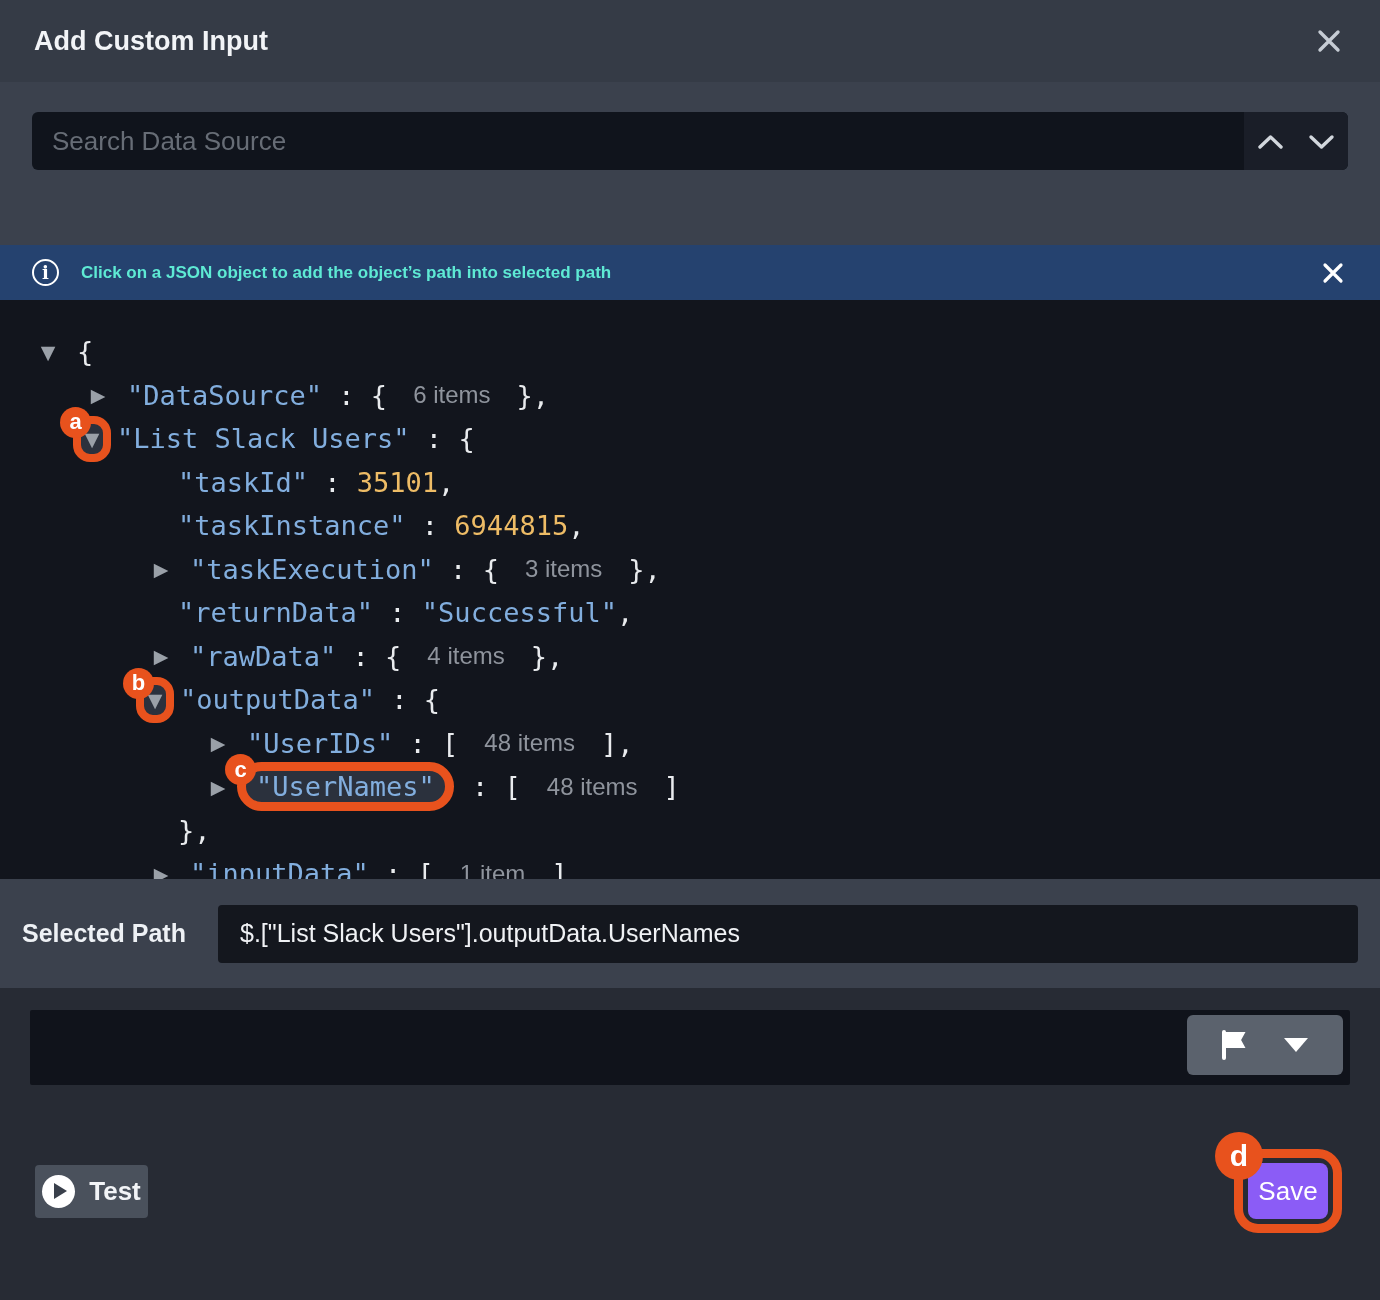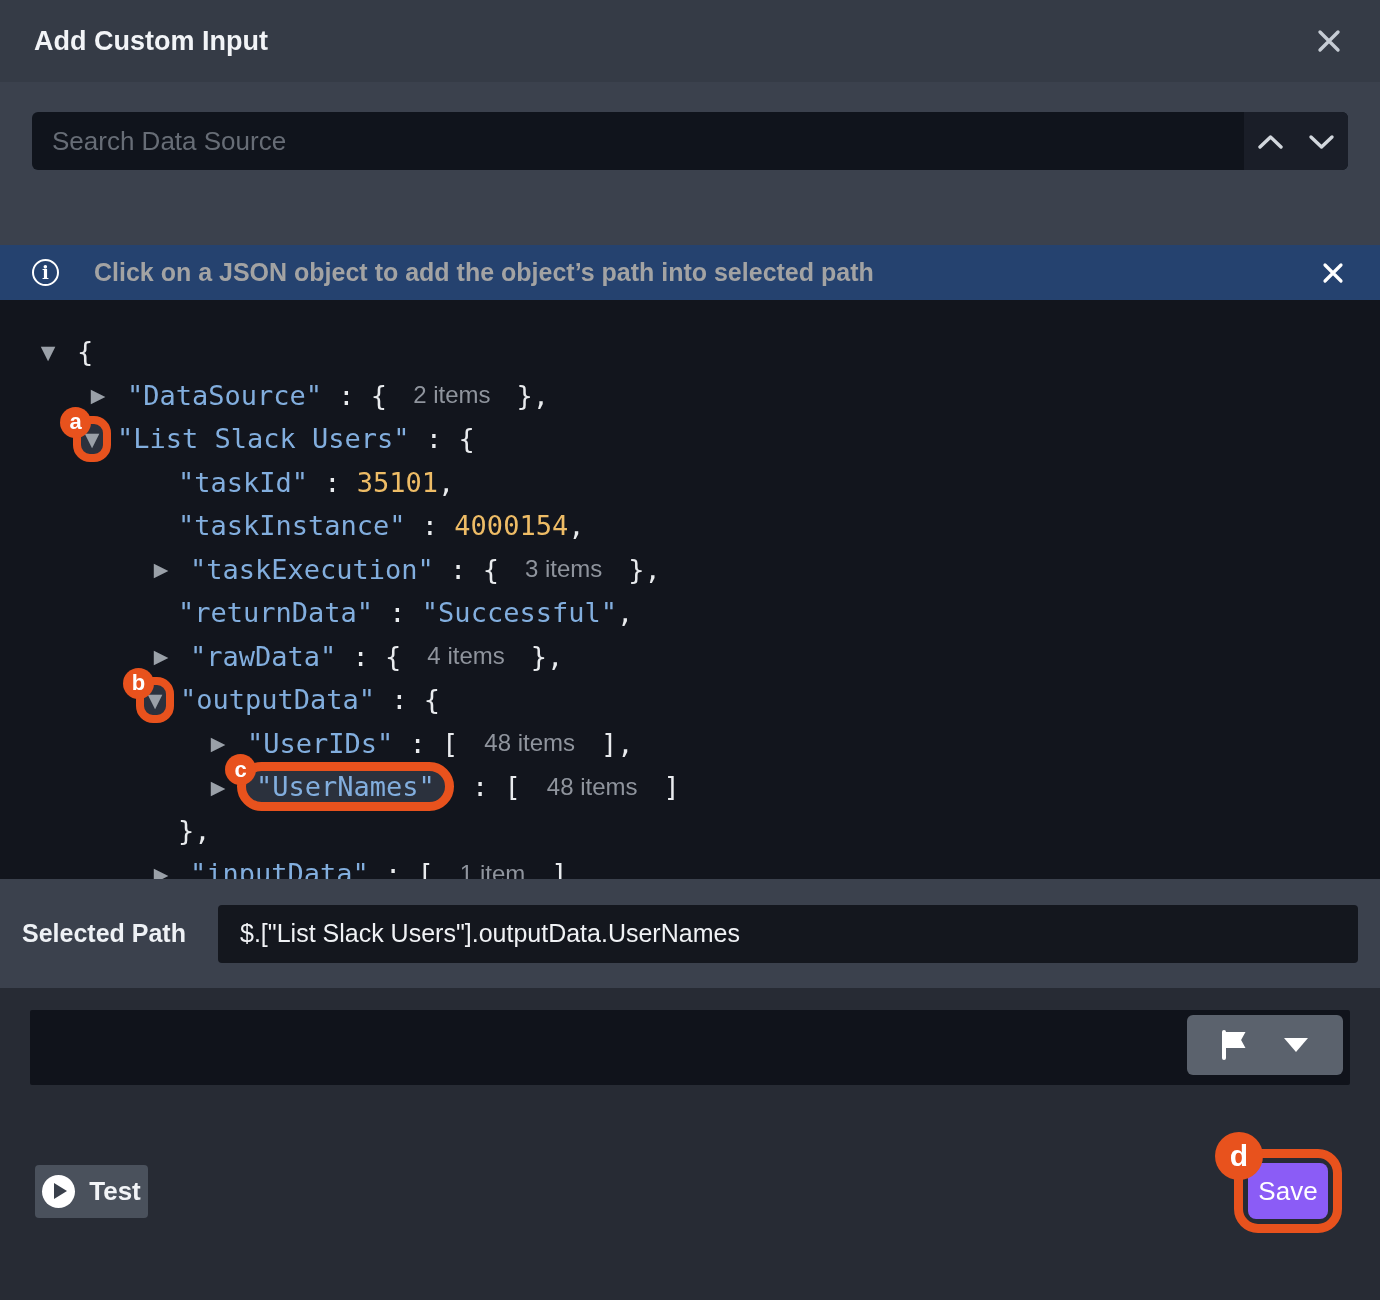--- a/index.html
+++ b/index.html
@@ -22,21 +22,21 @@
   .src-label { color:#e9edf2; font-size:27px; margin-left:22px; }
   .src-caret { width:0; height:0; border-left:10px solid transparent; border-right:10px solid transparent; border-top:12px solid #eef1f4; margin-left:168px; }
   .search-wrap { margin:30px 32px 0 32px; height:58px; background:#10141c; border-radius:6px; display:flex; overflow:hidden; }
   .search-wrap input { flex:1; background:transparent; border:none; outline:none; color:#ced3da; font-size:26px; font-family:"Liberation Sans",sans-serif; padding:0 20px; }
   .search-wrap input::placeholder { color:#676d76; }
   .search-controls { width:104px; background:#1a1e28; display:flex; align-items:center; justify-content:center; gap:16px; flex:none; }
 
   
   .banner { height:55px; background:#25426f; display:flex; align-items:center; padding:0 32px; flex:none; }
   .info-ic { width:27px; height:27px; border:2.5px solid #fff; border-radius:50%; color:#fff; display:flex; align-items:center; justify-content:center; font-family:"DejaVu Serif",serif; font-size:18px; font-weight:700; flex:none; }
-  .banner-text { color:#a3a3a3; font-size:25px; font-weight:600; margin-left:35px; flex:1; }
+  .banner-text { color:#5eead4; font-size:17px; font-weight:600; margin-left:22px; flex:1; }
 
   
   .json-panel { height:579px; background:#12151d; overflow:hidden; padding-top:30px; flex:none;
                 font-family:"DejaVu Sans Mono", monospace; font-size:27px; }
   .json-row { height:43.5px; display:flex; align-items:center; white-space:pre; position:relative; }
   .tri { width:26px; margin-right:16px; text-align:center; font-family:"DejaVu Sans",sans-serif; font-size:19px; color:#9aa0a8; cursor:pointer; flex:none; }
   .k { color:#82aede; cursor:pointer; }
   .p { color:#e9ebee; }
   .colon { color:#e9ebee; }
   .n { color:#eebc66; }
@@ -134,24 +134,24 @@
       <span>
         <svg width="22" height="22" viewBox="0 0 22 22">
             <path d="M3 3 L19 19 M19 3 L3 19" stroke="#ffffff" stroke-width="3.2" stroke-linecap="round"></path>
           </svg>
       </span>
     </button>
   </div>
 
   <div class="json-panel" id="json-rows">
       <div class="json-row" style="padding-left: 35px;"><span class="tri">▼</span><span class="p">{</span></div>
-      <div class="json-row" style="padding-left: 85px;"><span class="tri">▶</span><span class="k">"DataSource"</span><span class="colon"> : </span><span class="p">{</span><span class="cnt">2 items</span><span class="p">},</span></div>
+      <div class="json-row" style="padding-left: 85px;"><span class="tri">▶</span><span class="k">"DataSource"</span><span class="colon"> : </span><span class="p">{</span><span class="cnt">6 items</span><span class="p">},</span></div>
       <div class="json-row" style="padding-left: 85px;"><span class="ring-tri"><span class="ann-badge">a</span><span class="tri">▼</span></span><span class="k">"List Slack Users"</span><span class="colon"> : </span><span class="p">{</span></div>
       <div class="json-row" style="padding-left: 178px;"><span class="k">"taskId"</span><span class="colon"> : </span><span class="n">35101</span><span class="p">,</span></div>
-      <div class="json-row" style="padding-left: 178px;"><span class="k">"taskInstance"</span><span class="colon"> : </span><span class="n">4000154</span><span class="p">,</span></div>
+      <div class="json-row" style="padding-left: 178px;"><span class="k">"taskInstance"</span><span class="colon"> : </span><span class="n">6944815</span><span class="p">,</span></div>
       <div class="json-row" style="padding-left: 148px;"><span class="tri">▶</span><span class="k">"taskExecution"</span><span class="colon"> : </span><span class="p">{</span><span class="cnt">3 items</span><span class="p">},</span></div>
       <div class="json-row" style="padding-left: 178px;"><span class="k">"returnData"</span><span class="colon"> : </span><span class="s">"Successful"</span><span class="p">,</span></div>
       <div class="json-row" style="padding-left: 148px;"><span class="tri">▶</span><span class="k">"rawData"</span><span class="colon"> : </span><span class="p">{</span><span class="cnt">4 items</span><span class="p">},</span></div>
       <div class="json-row" style="padding-left: 148px;"><span class="ring-tri"><span class="ann-badge">b</span><span class="tri">▼</span></span><span class="k">"outputData"</span><span class="colon"> : </span><span class="p">{</span></div>
       <div class="json-row" style="padding-left: 205px;"><span class="tri">▶</span><span class="k">"UserIDs"</span><span class="colon"> : </span><span class="p">[</span><span class="cnt">48 items</span><span class="p">],</span></div>
       <div class="json-row" style="padding-left: 205px;"><span class="tri">▶</span><span class="ring-key"><span class="ann-badge">c</span><span class="k">"UserNames"</span></span><span class="colon"> : </span><span class="p">[</span><span class="cnt">48 items</span><span class="p">]</span></div>
       <div class="json-row" style="padding-left: 178px;"><span class="p">},</span></div>
       <div class="json-row" style="padding-left: 148px;"><span class="tri">▶</span><span class="k">"inputData"</span><span class="colon"> : </span><span class="p">[</span><span class="cnt">1 item</span><span class="p">]</span></div>
     </div>
 

